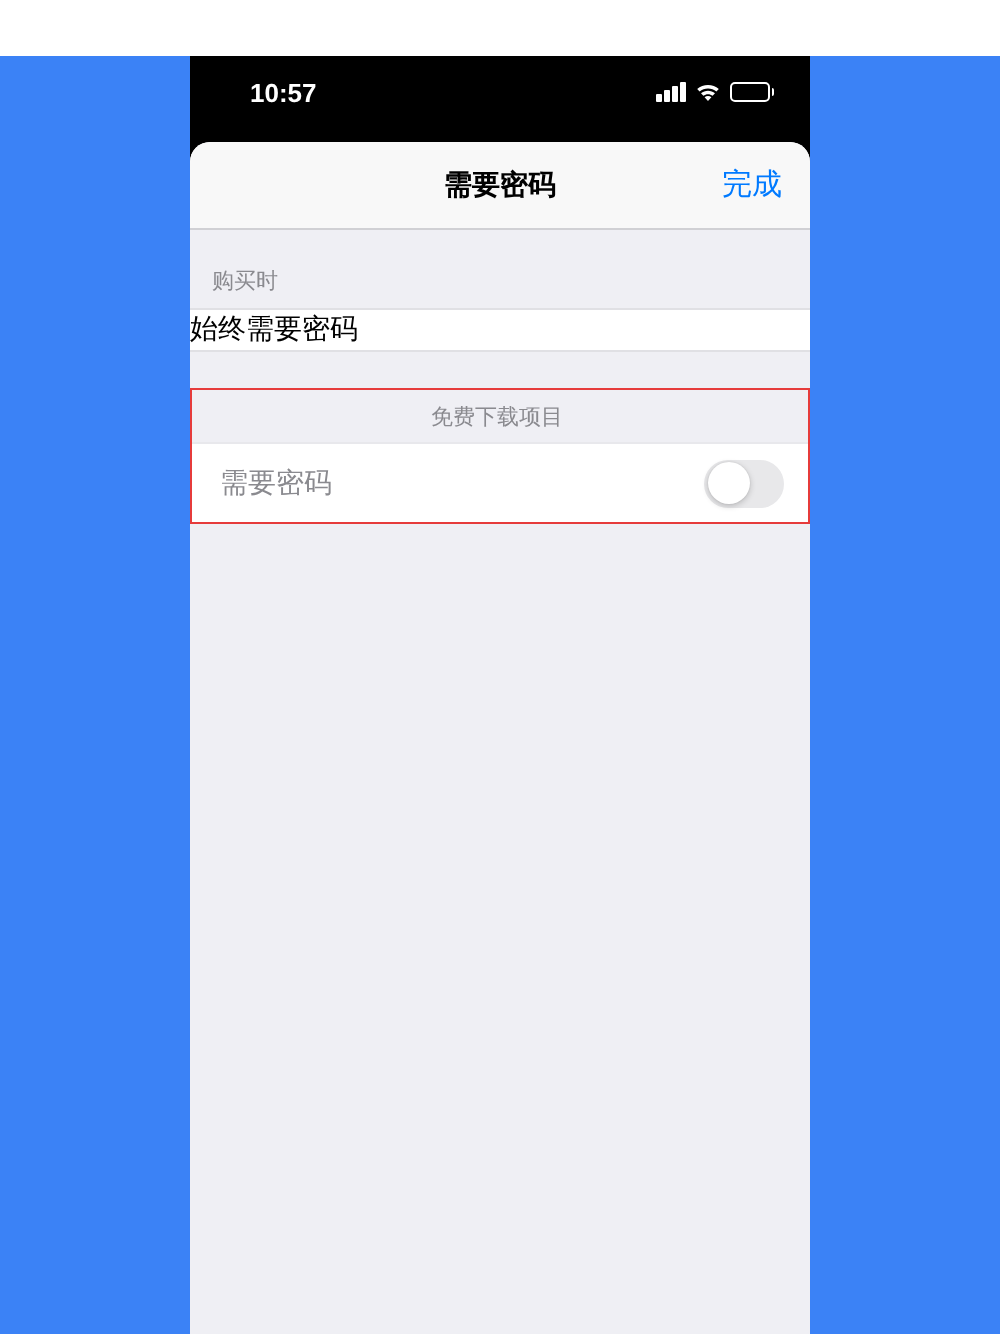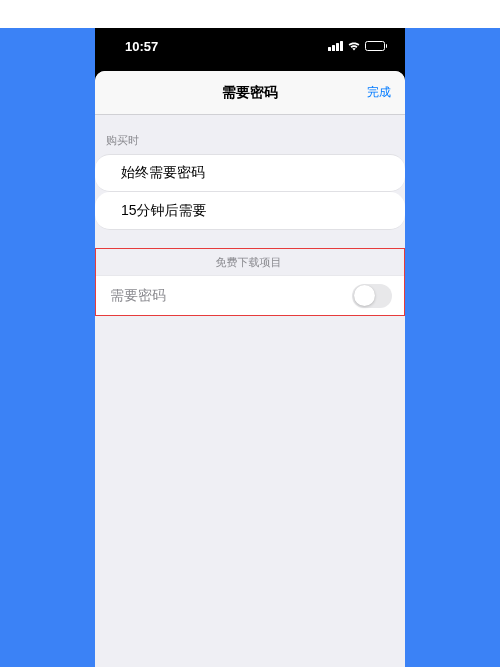--- a/index.html
+++ b/index.html
@@ -125,41 +125,40 @@
       left: 0;
       right: 0;
       text-align: center;
       font-size: 14px;
       font-weight: 600;
       color: #000000;
     }
     .done-button {
       margin-left: auto;
       padding-right: 14px;
-      font-size: 12px;
+      font-size: 15px;
       font-weight: 500;
       color: #007aff;
       position: relative;
       z-index: 1;
     }
     .section-label {
       font-size: 11px;
       color: #8a8a8f;
       padding: 18px 14px 6px 11px;
     }
     .list-item {
       background: #ffffff;
-      height: 38px;
-      display: flex;
-      align-items: center;
-      padding: 0 26px;
+      height: 22px;
+      display: flex;
+      align-items: center;
+      padding: 0 0;
       font-size: 14px;
       color: #000000;
       border-bottom: 1px solid #e0e0e4;
-      border-radius: 15px;
     }
     .list-group .list-item:first-child {
       border-top: 1px solid #e0e0e4;
     }
     .highlight-box {
       border: 1px solid #e63b3b;
       margin-top: 18px;
     }
     .highlight-box .section-label {
       padding-top: 6px;
@@ -226,21 +225,20 @@
 
     <div class="modal">
       <div class="modal-header">
         <div class="modal-title">需要密码</div>
         <div class="done-button">完成</div>
       </div>
 
       <div class="section-label">购买时</div>
       <div class="list-group">
         <div class="list-item">始终需要密码</div>
-        <div class="list-item">15分钟后需要</div>
       </div>
 
       <div class="highlight-box">
         <div class="section-label">免费下载项目</div>
         <div class="toggle-row">
           <span>需要密码</span>
           <span class="toggle-switch">
             <span class="toggle-knob"></span>
           </span>
         </div>

